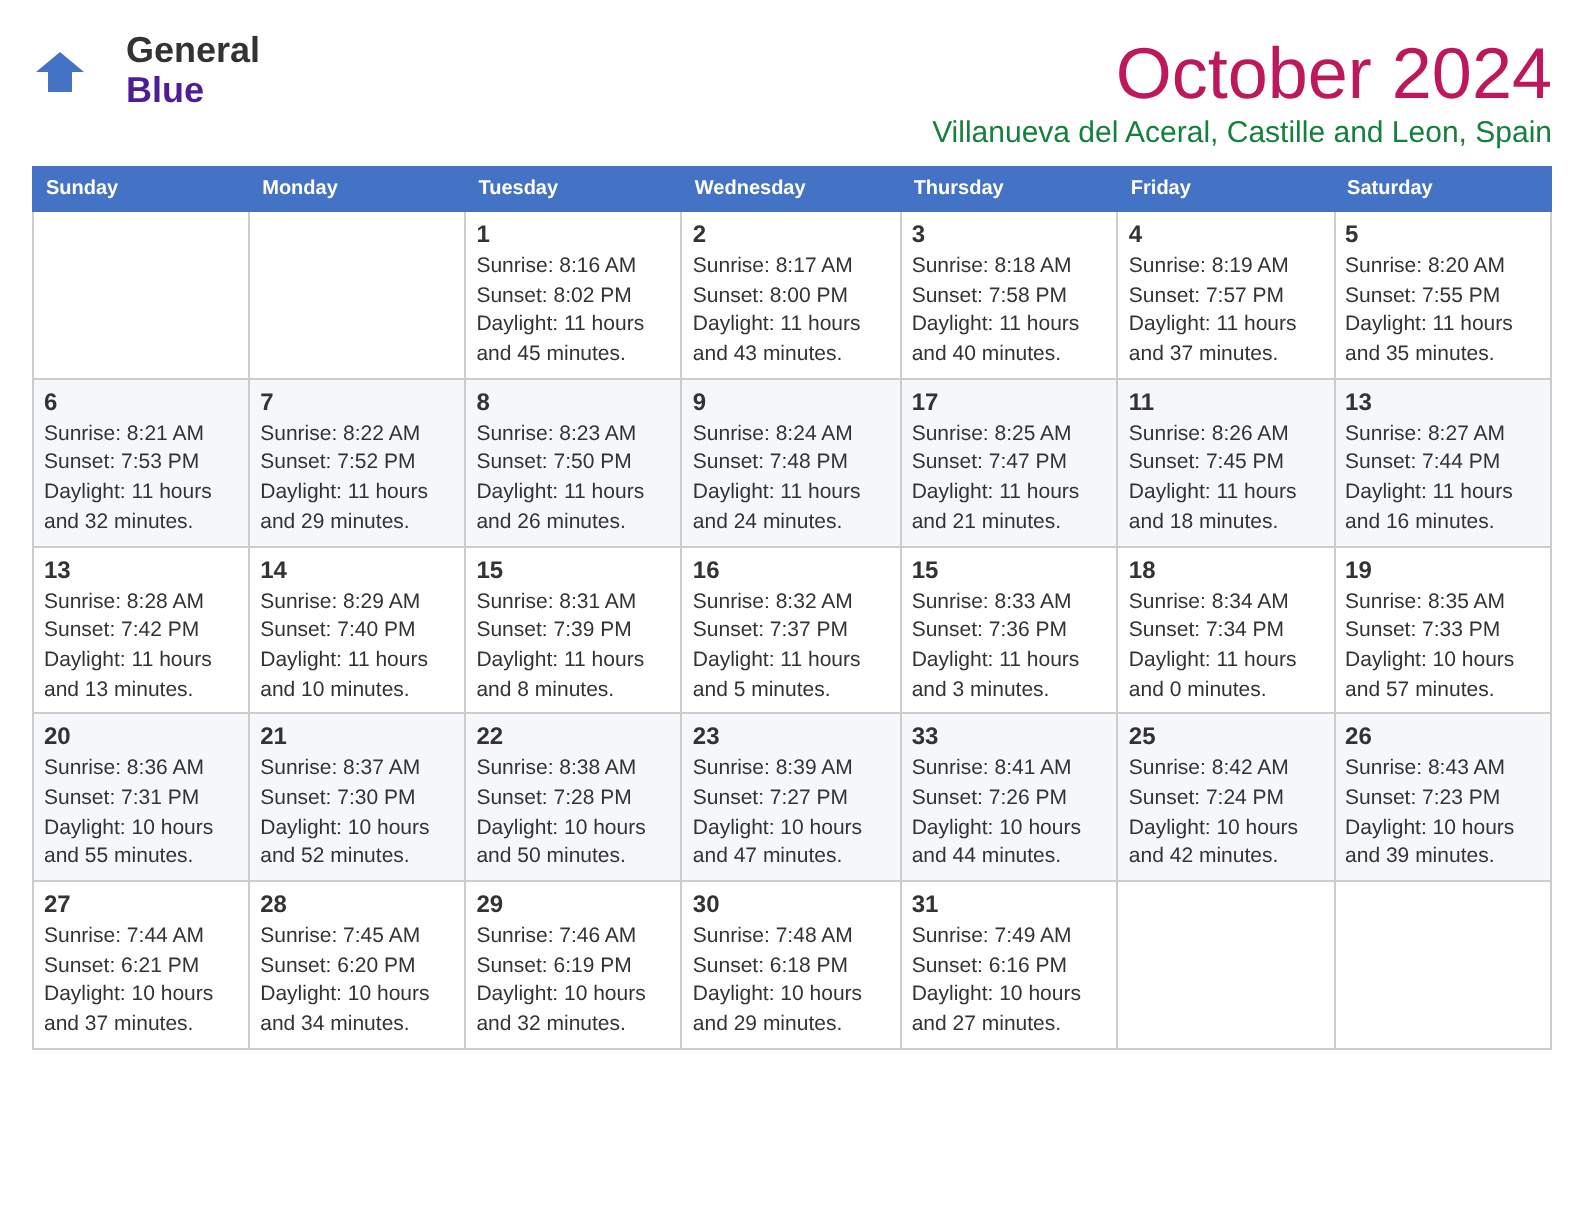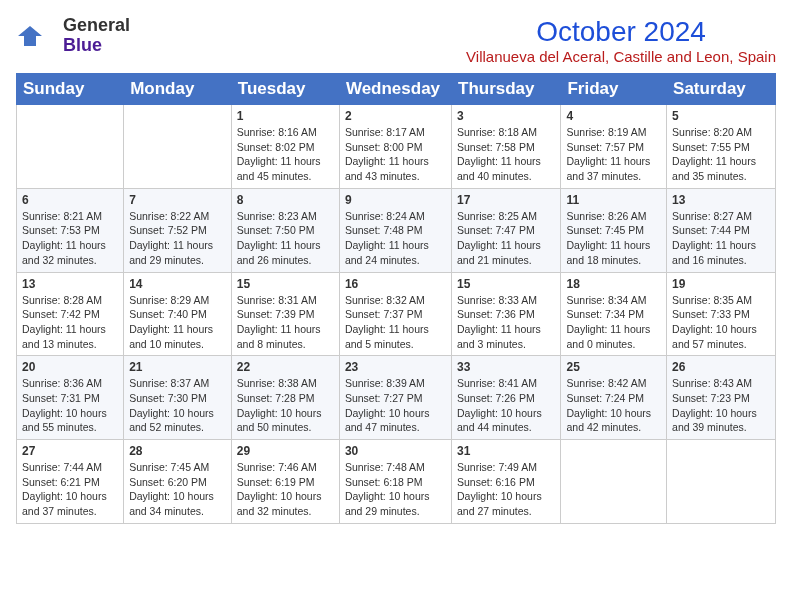--- a/index.html
+++ b/index.html
@@ -37,40 +37,39 @@
       color: #4c1d95;
     }
     .logo-icon {
       width: 28px;
       height: 28px;
     }
     .title-area {
       text-align: right;
     }
     .month-title {
-      font-size: 28px;
-      color: #1d4ed8;
+      font-size: 36px;
+      color: #be185d;
       font-weight: normal;
-      text-align: center;
     }
     .location-title {
       font-size: 15px;
-      color: #b91c1c;
+      color: #15803d;
     }
     table {
       width: 100%;
       border-collapse: collapse;
       font-size: 11px;
     }
     th {
       background-color: #4472c4;
       color: #fff;
       text-align: left;
       padding: 5px 6px;
-      font-size: 17px;
+      font-size: 10px;
       border: 1px solid #4472c4;
     }
     td {
       border: 1px solid #ccc;
       vertical-align: top;
       padding: 4px 5px;
       height: 80px;
       width: 113px;
       color: #333;
     }

